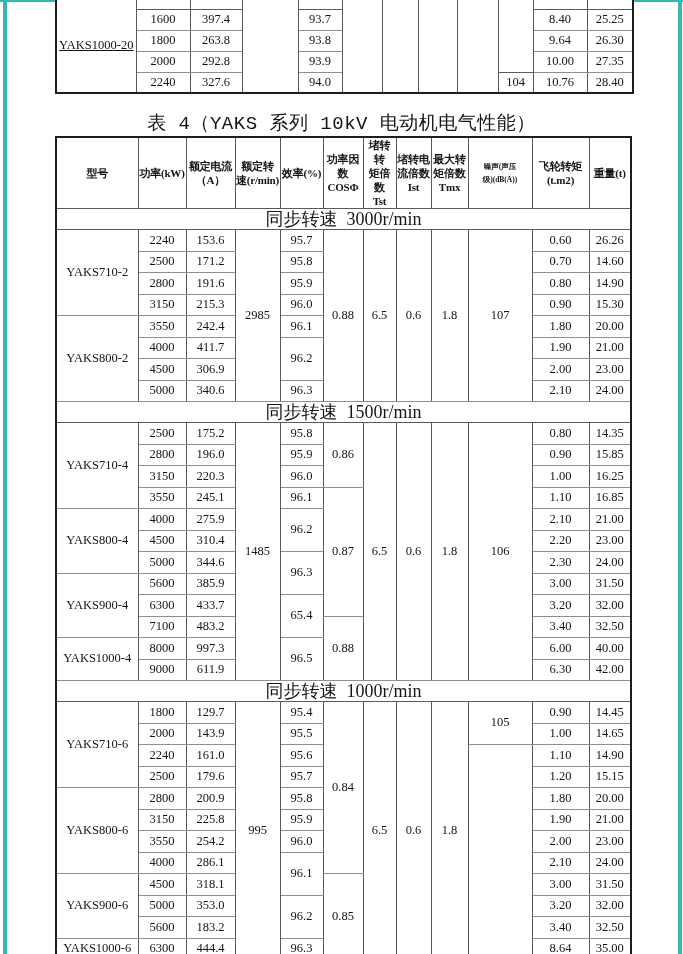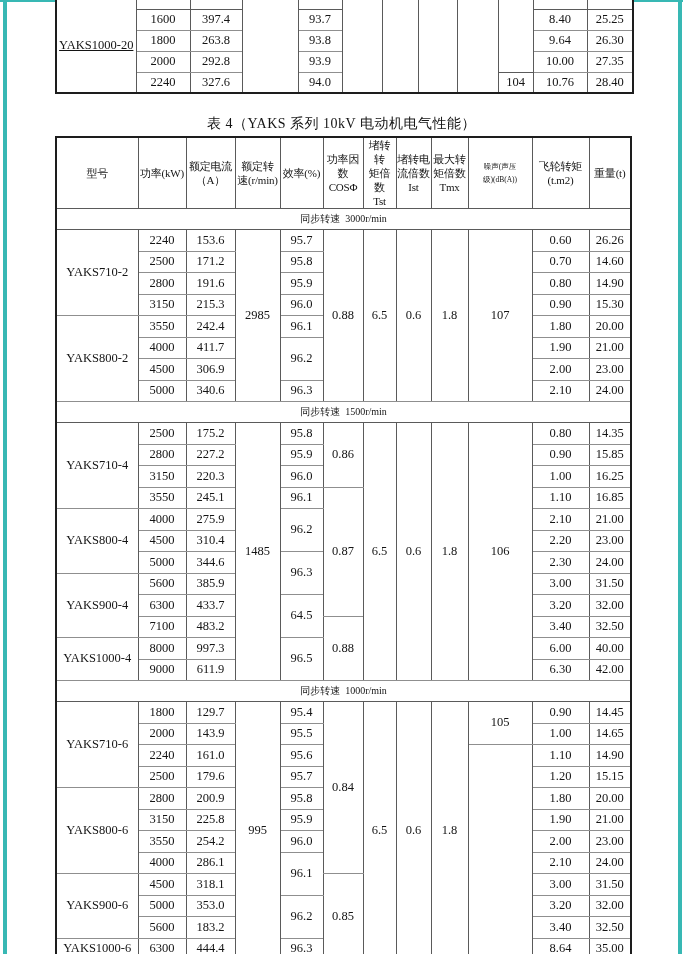--- a/index.html
+++ b/index.html
@@ -5,39 +5,39 @@
   html,body { margin:0; padding:0; }
   body {
     width:683px; height:954px; position:relative; overflow:hidden;
     background:#ffffff;
     font-family:"Liberation Serif","DejaVu Serif",serif;
     color:#141414;
   }
   .edge { position:absolute; }
   #page-title {
     position:absolute; left:0; top:113px; width:683px; height:22px;
-    text-align:center; font-size:14px; line-height:22px; letter-spacing:0.5px;
+    text-align:center; font-size:19px; line-height:22px; letter-spacing:0.5px;font-family:Liberation Mono, monospace;
   }
   table { border-collapse:collapse; table-layout:fixed; position:absolute; background:#fff; }
   td, th {
     border:1px solid #5a5a5a; padding:0; margin:0;
     text-align:center; vertical-align:middle; overflow:hidden;
     font-size:12.5px; line-height:1.05; font-weight:normal;
   }
   tr.data td { border-top-color:#8f8f8f; border-bottom-color:#8f8f8f; }
   #fragment-table { left:55px; top:0; border:2px solid #1d1d1d; border-top:none; }
   #fragment-table tr.cut { height:9px;text-decoration:underline; }
   #fragment-table tr.cut td { border-top:none; }
   #fragment-table tr.data { height:21px; }
   #main-table { left:55px; top:136px; border:2px solid #1d1d1d; }
   #main-table tr.head { height:64px; }
-  #main-table th { font-size:11px; line-height:14px; white-space:pre-line; letter-spacing:-0.2px; }
+  #main-table th { font-size:11px; line-height:14px; white-space:pre-line; letter-spacing:-0.2px;font-weight:bold; }
   #main-table th.small { font-size:7.5px; line-height:13px; letter-spacing:0; }
   #main-table tr.section { height:21px; }
-  #main-table tr.section td { white-space:pre; font-size:10px; }
+  #main-table tr.section td { white-space:pre; font-size:18px; }
   #main-table tr.data { height:21.5px; }
 </style>
 </head>
 <body>
 
 <div class="edge" id="edge-top" style="left: 0px; top: 0px; width: 683px; height: 2px; background: rgb(56, 184, 180);"></div>
 <div class="edge" id="edge-left" style="left: 3px; top: 0px; width: 4px; height: 954px; background: rgb(56, 184, 180);"></div>
 <div class="edge" id="edge-right" style="left: 678px; top: 0px; width: 4px; height: 954px; background: rgb(56, 184, 180);"></div>
 
 <table id="fragment-table">
@@ -224,21 +224,21 @@
         <td rowspan="3">0.86</td>
         <td rowspan="12">6.5</td>
         <td rowspan="12">0.6</td>
         <td rowspan="12">1.8</td>
         <td rowspan="12">106</td>
         <td>0.80</td>
         <td>14.35</td>
       </tr>
       <tr class="data">
         <td>2800</td>
-        <td>227.2</td>
+        <td>196.0</td>
         <td rowspan="1">95.9</td>
         <td>0.90</td>
         <td>15.85</td>
       </tr>
       <tr class="data">
         <td>3150</td>
         <td>220.3</td>
         <td rowspan="1">96.0</td>
         <td>1.00</td>
         <td>16.25</td>
@@ -275,21 +275,21 @@
       <tr class="data">
         <td rowspan="3">YAKS900-4</td>
         <td>5600</td>
         <td>385.9</td>
         <td>3.00</td>
         <td>31.50</td>
       </tr>
       <tr class="data">
         <td>6300</td>
         <td>433.7</td>
-        <td rowspan="2">64.5</td>
+        <td rowspan="2">65.4</td>
         <td>3.20</td>
         <td>32.00</td>
       </tr>
       <tr class="data">
         <td>7100</td>
         <td>483.2</td>
         <td rowspan="3">0.88</td>
         <td>3.40</td>
         <td>32.50</td>
       </tr>

